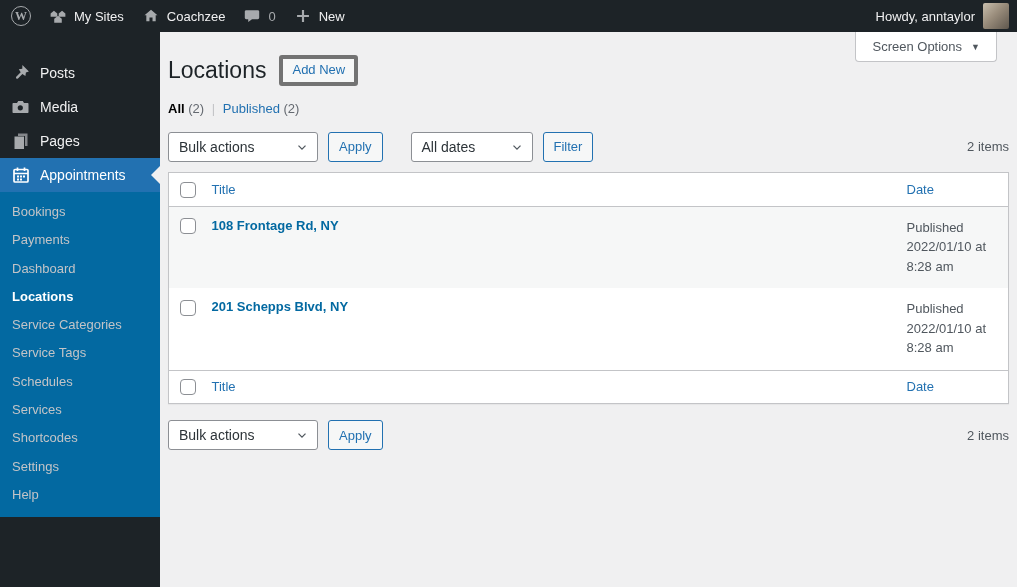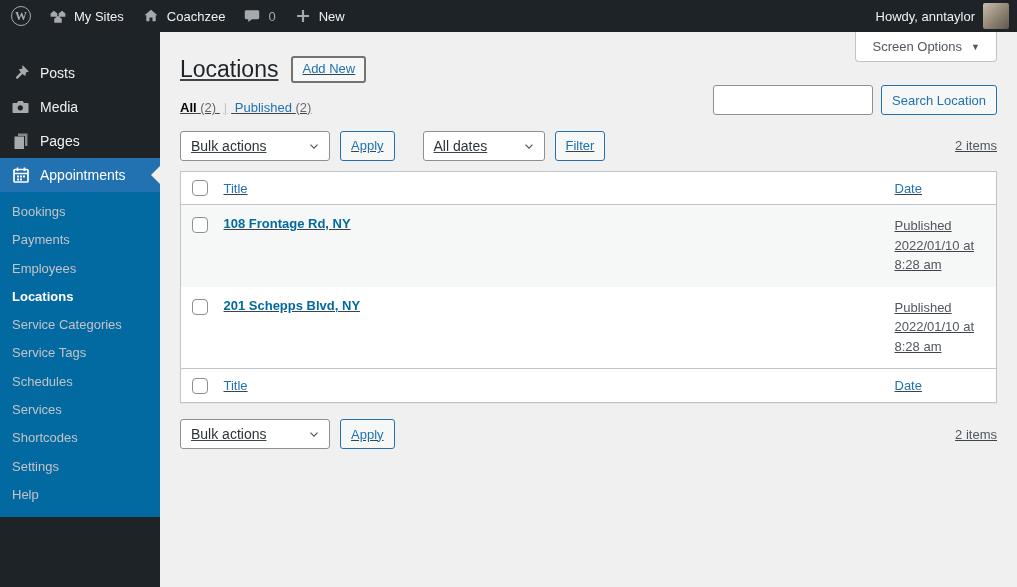--- a/index.html
+++ b/index.html
@@ -31,31 +31,31 @@
   .menu-item.active { background:#2271b1; color:#fff; }
   .menu-item.active svg { color:#fff; }
   .menu-arrow { position:absolute; right:0; top:50%; transform:translateY(-50%); width:0; height:0;
     border-top:9px solid transparent; border-bottom:9px solid transparent; border-right:9px solid #f0f0f1; }
   .submenu { background:#0369a1; padding:6px 0 8px; font-size:13px; }
   .submenu a { display:block; padding:7px 12px; color:#c3c4c7; line-height:1.1; }
   .submenu a.current { color:#fff; font-weight:bold; }
 
   
   .content { position:absolute; top:32px; left:160px; right:0; bottom:0; background:#f0f0f1;
-    padding:0 20px; font-size:13px; color:#3c434a;text-decoration:underline; }
+    padding:0 8px; font-size:13px; color:#3c434a; }
 
   .screen-options { position:absolute; top:0; right:20px; background:#fff;
     border:1px solid #c3c4c7; border-top:none; border-radius:0 0 4px 4px;
     padding:0 16px; height:30px; display:flex; align-items:center; gap:9px;
     color:#50575e; font-size:13px; cursor:pointer; }
   .so-arrow { font-size:9px; color:#50575e; }
 
   .page-header { display:flex; align-items:center; gap:13px; padding-top:23px; }
   h1.page-title { font-size:23px; font-weight:400; color:#1d2327; line-height:1.3; }
-  .page-title-action { display:inline-block; background:#f6f7f7; border:2px solid #737373; color:#2271b1;
+  .page-title-action { display:inline-block; background:#f6f7f7; border:4px solid #737373; color:#2271b1;
     border-radius:3px; padding:4px 9px; font-size:13px; line-height:1.15; cursor:pointer; }
 
   .search-box { position:absolute; top:53px; right:20px; display:flex; gap:8px; }
   .search-input { width:160px; height:30px; border:1px solid #8c8f94; border-radius:3px;
     background:#fff; padding:0 8px; font-size:14px; font-family:inherit; color:#2c3338; }
   .wp-button { height:30px; background:#f6f7f7; border:1px solid #2271b1; color:#2271b1;
     border-radius:3px; padding:0 10px; font-size:13px; font-family:inherit; cursor:pointer; }
 
   .views { margin-top:15px; color:#646970; }
   .views .all { color:#000; font-weight:bold; }
@@ -157,21 +157,21 @@
         <rect x="3" y="4.5" width="14" height="12.5" rx="1"></rect>
         <path d="M3 8.5h14M6.5 2.5v3.5M13.5 2.5v3.5"></path>
         <path stroke="none" fill="currentColor" d="M6 10.5h2v2H6zM9 10.5h2v2H9zM12 10.5h2v2h-2zM6 13.5h2v2H6zM9 13.5h2v2H9z"></path>
       </svg>
       <span class="label">Appointments</span>
       <span class="menu-arrow"></span>
     </div>
     <div class="submenu">
       <a>Bookings</a>
       <a>Payments</a>
-      <a>Employees</a>
+      <a>Dashboard</a>
       <a class="current">Locations</a>
       <a>Service Categories</a>
       <a>Service Tags</a>
       <a>Schedules</a>
       <a>Services</a>
       <a>Shortcodes</a>
       <a>Settings</a>
       <a>Help</a>
     </div>
   </div>
@@ -182,24 +182,20 @@
   <div class="screen-options">
     <span>Screen Options</span>
     <span class="so-arrow">▼</span>
   </div>
 
   <div class="page-header">
     <h1 class="page-title">Locations</h1>
     <a class="page-title-action">Add New</a>
   </div>
 
-  <div class="search-box">
-    <input type="text" class="search-input" style="">
-    <button class="wp-button">Search Location</button>
-  </div>
 
   <div class="views">
     <a class="all">All</a>
     <span class="count">(2)</span>
     <span class="sep">|</span>
     <a class="link">Published</a>
     <span class="count">(2)</span>
   </div>
 
   <div class="tablenav">

